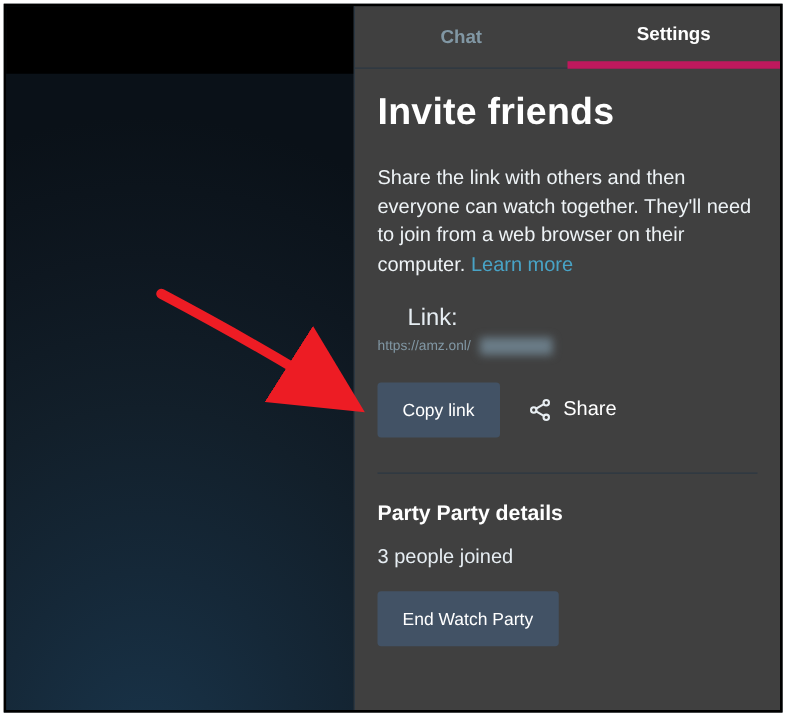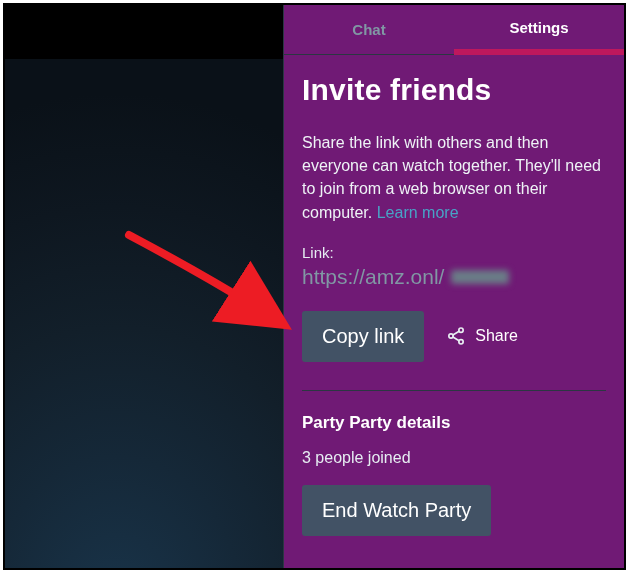--- a/index.html
+++ b/index.html
@@ -11,48 +11,48 @@
   }
   .video-area {
     position: absolute; left: 0; top: 0; width: 278px; height: 100%;
     background: radial-gradient(ellipse 420px 520px at 40% 108%, #19344a 0%, #152838 30%, #121f2a 55%, #0e1720 78%, #0a1118 100%);
   }
   .video-top-black {
     position: absolute; left: 0; top: 0; width: 278px; height: 54px; background: #000;
   }
   .panel {
     position: absolute; left: 278px; top: 0; right: 0; height: 100%;
-    background: #701a75; color: #fff; border-left: 1px solid #2b3742;
+    background: #404040; color: #fff; border-left: 1px solid #2b3742;
     padding: 0;
   }
   .tabs {
     display: flex; height: 50px; border-bottom: 1px solid #2b3742;
   }
   .tab {
     flex: 1; display: flex; align-items: center; justify-content: center;
     font-size: 15px; font-weight: 700; color: #8197a4; cursor: pointer;
   }
   .tab.active {
     color: #fff; border-bottom: 6px solid #be185d; margin-bottom: -1px;
   }
   .content { padding: 18px 18px 0 18px; }
   h1 { font-size: 30px; font-weight: 800; margin-bottom: 24px; letter-spacing: 0.2px;}
   .desc { font-size: 16px; line-height: 1.45; color: #eef3f6; margin-bottom: 20px; }
   .learn { color: #48a3c6; cursor: pointer; }
-  .link-label { font-size: 15px; color: #e6edf2; margin-bottom: 4px; }
+  .link-label { font-size: 19px; color: #e6edf2; margin-bottom: 4px; margin-left: 24px; }
   .link-row { display: flex; align-items: center; gap: 6px; margin-bottom: 22px; }
-  .link-url { font-size: 21px; color: #8197a4; }
+  .link-url { font-size: 11px; color: #8197a4; }
   .link-blur {
     display: inline-block; width: 58px; height: 14px; background: #6a7c87;
     filter: blur(3.2px); border-radius: 2px; vertical-align: middle; margin-left: 1px;
   }
   .actions { display: flex; align-items: center; gap: 22px; margin-bottom: 28px;}
   .btn {
     background: #425265; color: #fff; border: none; padding: 14px 20px;
-    font-size: 20px; border-radius: 3px; cursor: pointer; font-weight: 500;
+    font-size: 14px; border-radius: 3px; cursor: pointer; font-weight: 500;
   }
   .share { display: flex; align-items: center; gap: 9px; color: #fff; font-size: 16px; cursor: pointer; }
   .share svg { width: 20px; height: 20px; stroke: #e8eef2; }
   .divider { border: none; border-top: 1px solid #2b3742; margin: 0 0 22px 0; }
   h2 { font-size: 17px; font-weight: 700; margin-bottom: 16px; }
   .joined { font-size: 16px; color: #e6edf2; margin-bottom: 18px; }
 
   
   .arrow { position: absolute; left: 112px; top: 222px; pointer-events: none; }
 </style>

